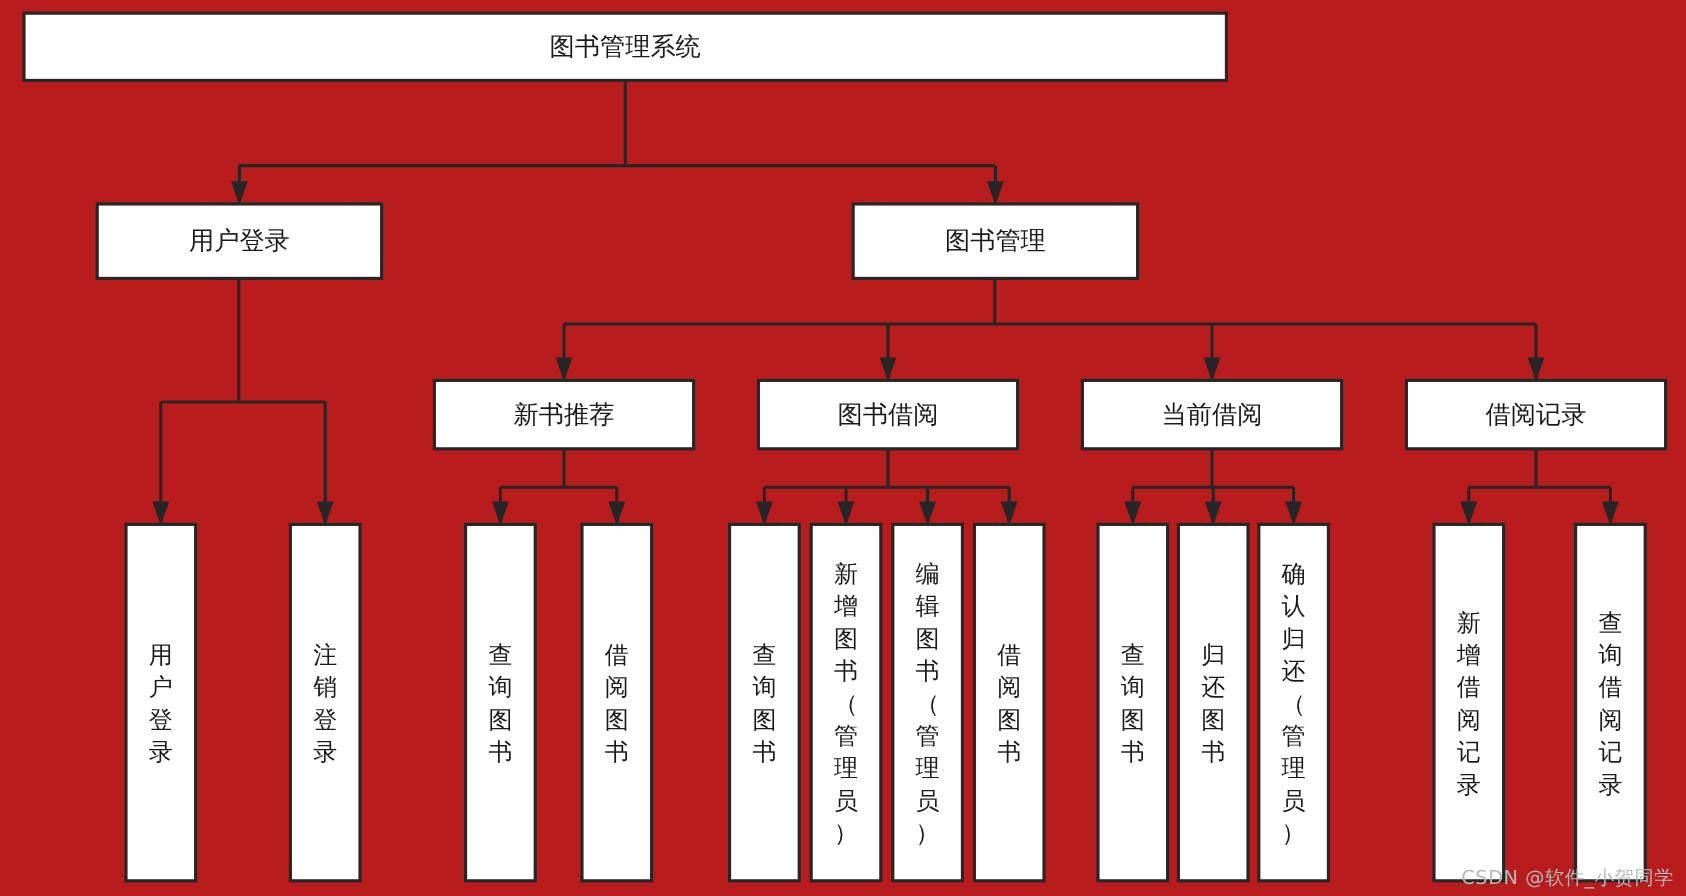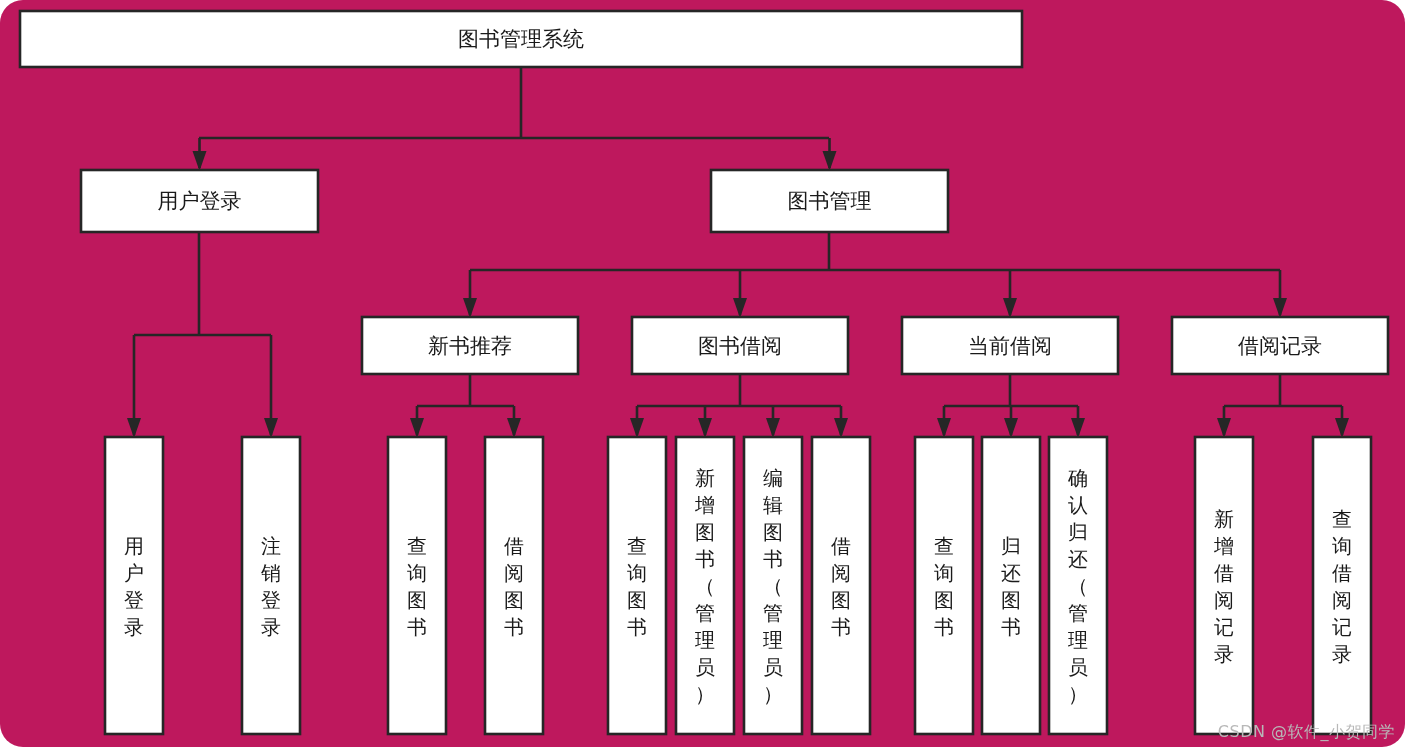--- a/index.html
+++ b/index.html
@@ -10,22 +10,21 @@
   body {
     width: 1405px;
     height: 747px;
     font-family: "DejaVu Sans", "Liberation Sans", sans-serif;
     overflow: hidden;
   }
   #diagram-root {
     position: relative;
     width: 1405px;
     height: 747px;
-    background: #be185d;
-    border-radius: 23px;
+    background: #b91c1c;
   }
   svg.canvas {
     position: absolute;
     left: 0;
     top: 0;
     width: 1405px;
     height: 747px;
   }
   .node-box {
     fill: #ffffff;

